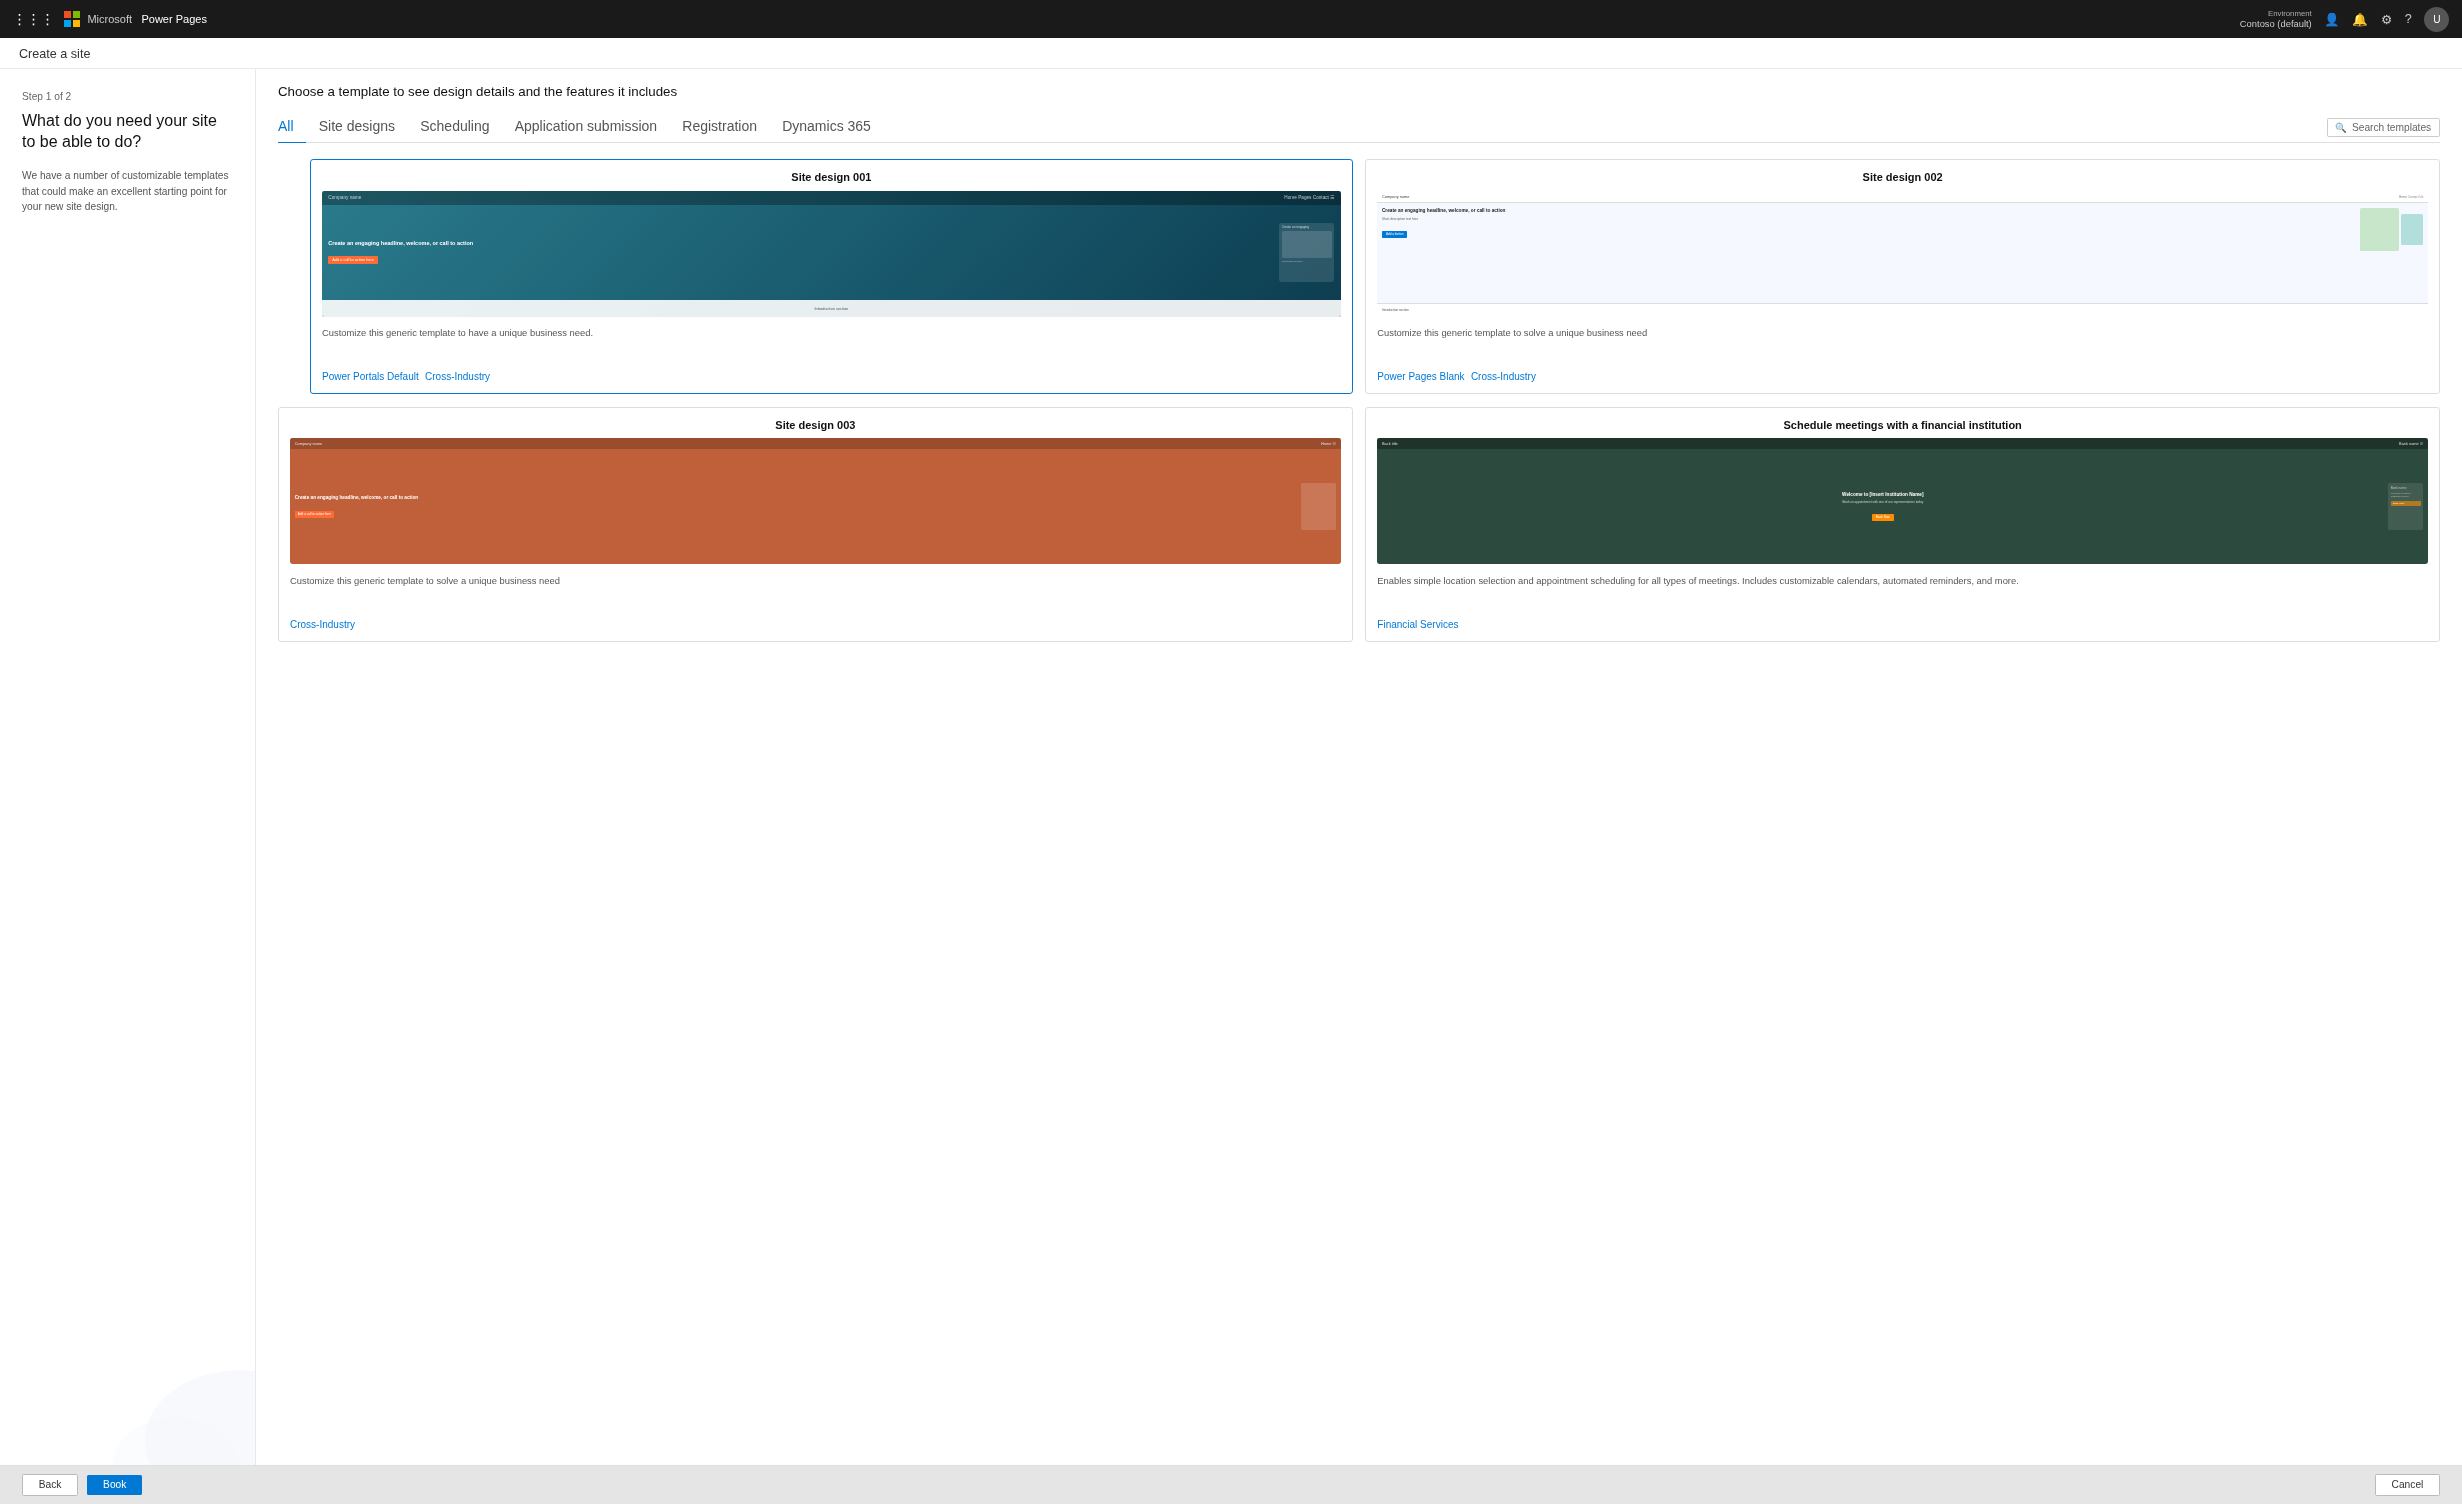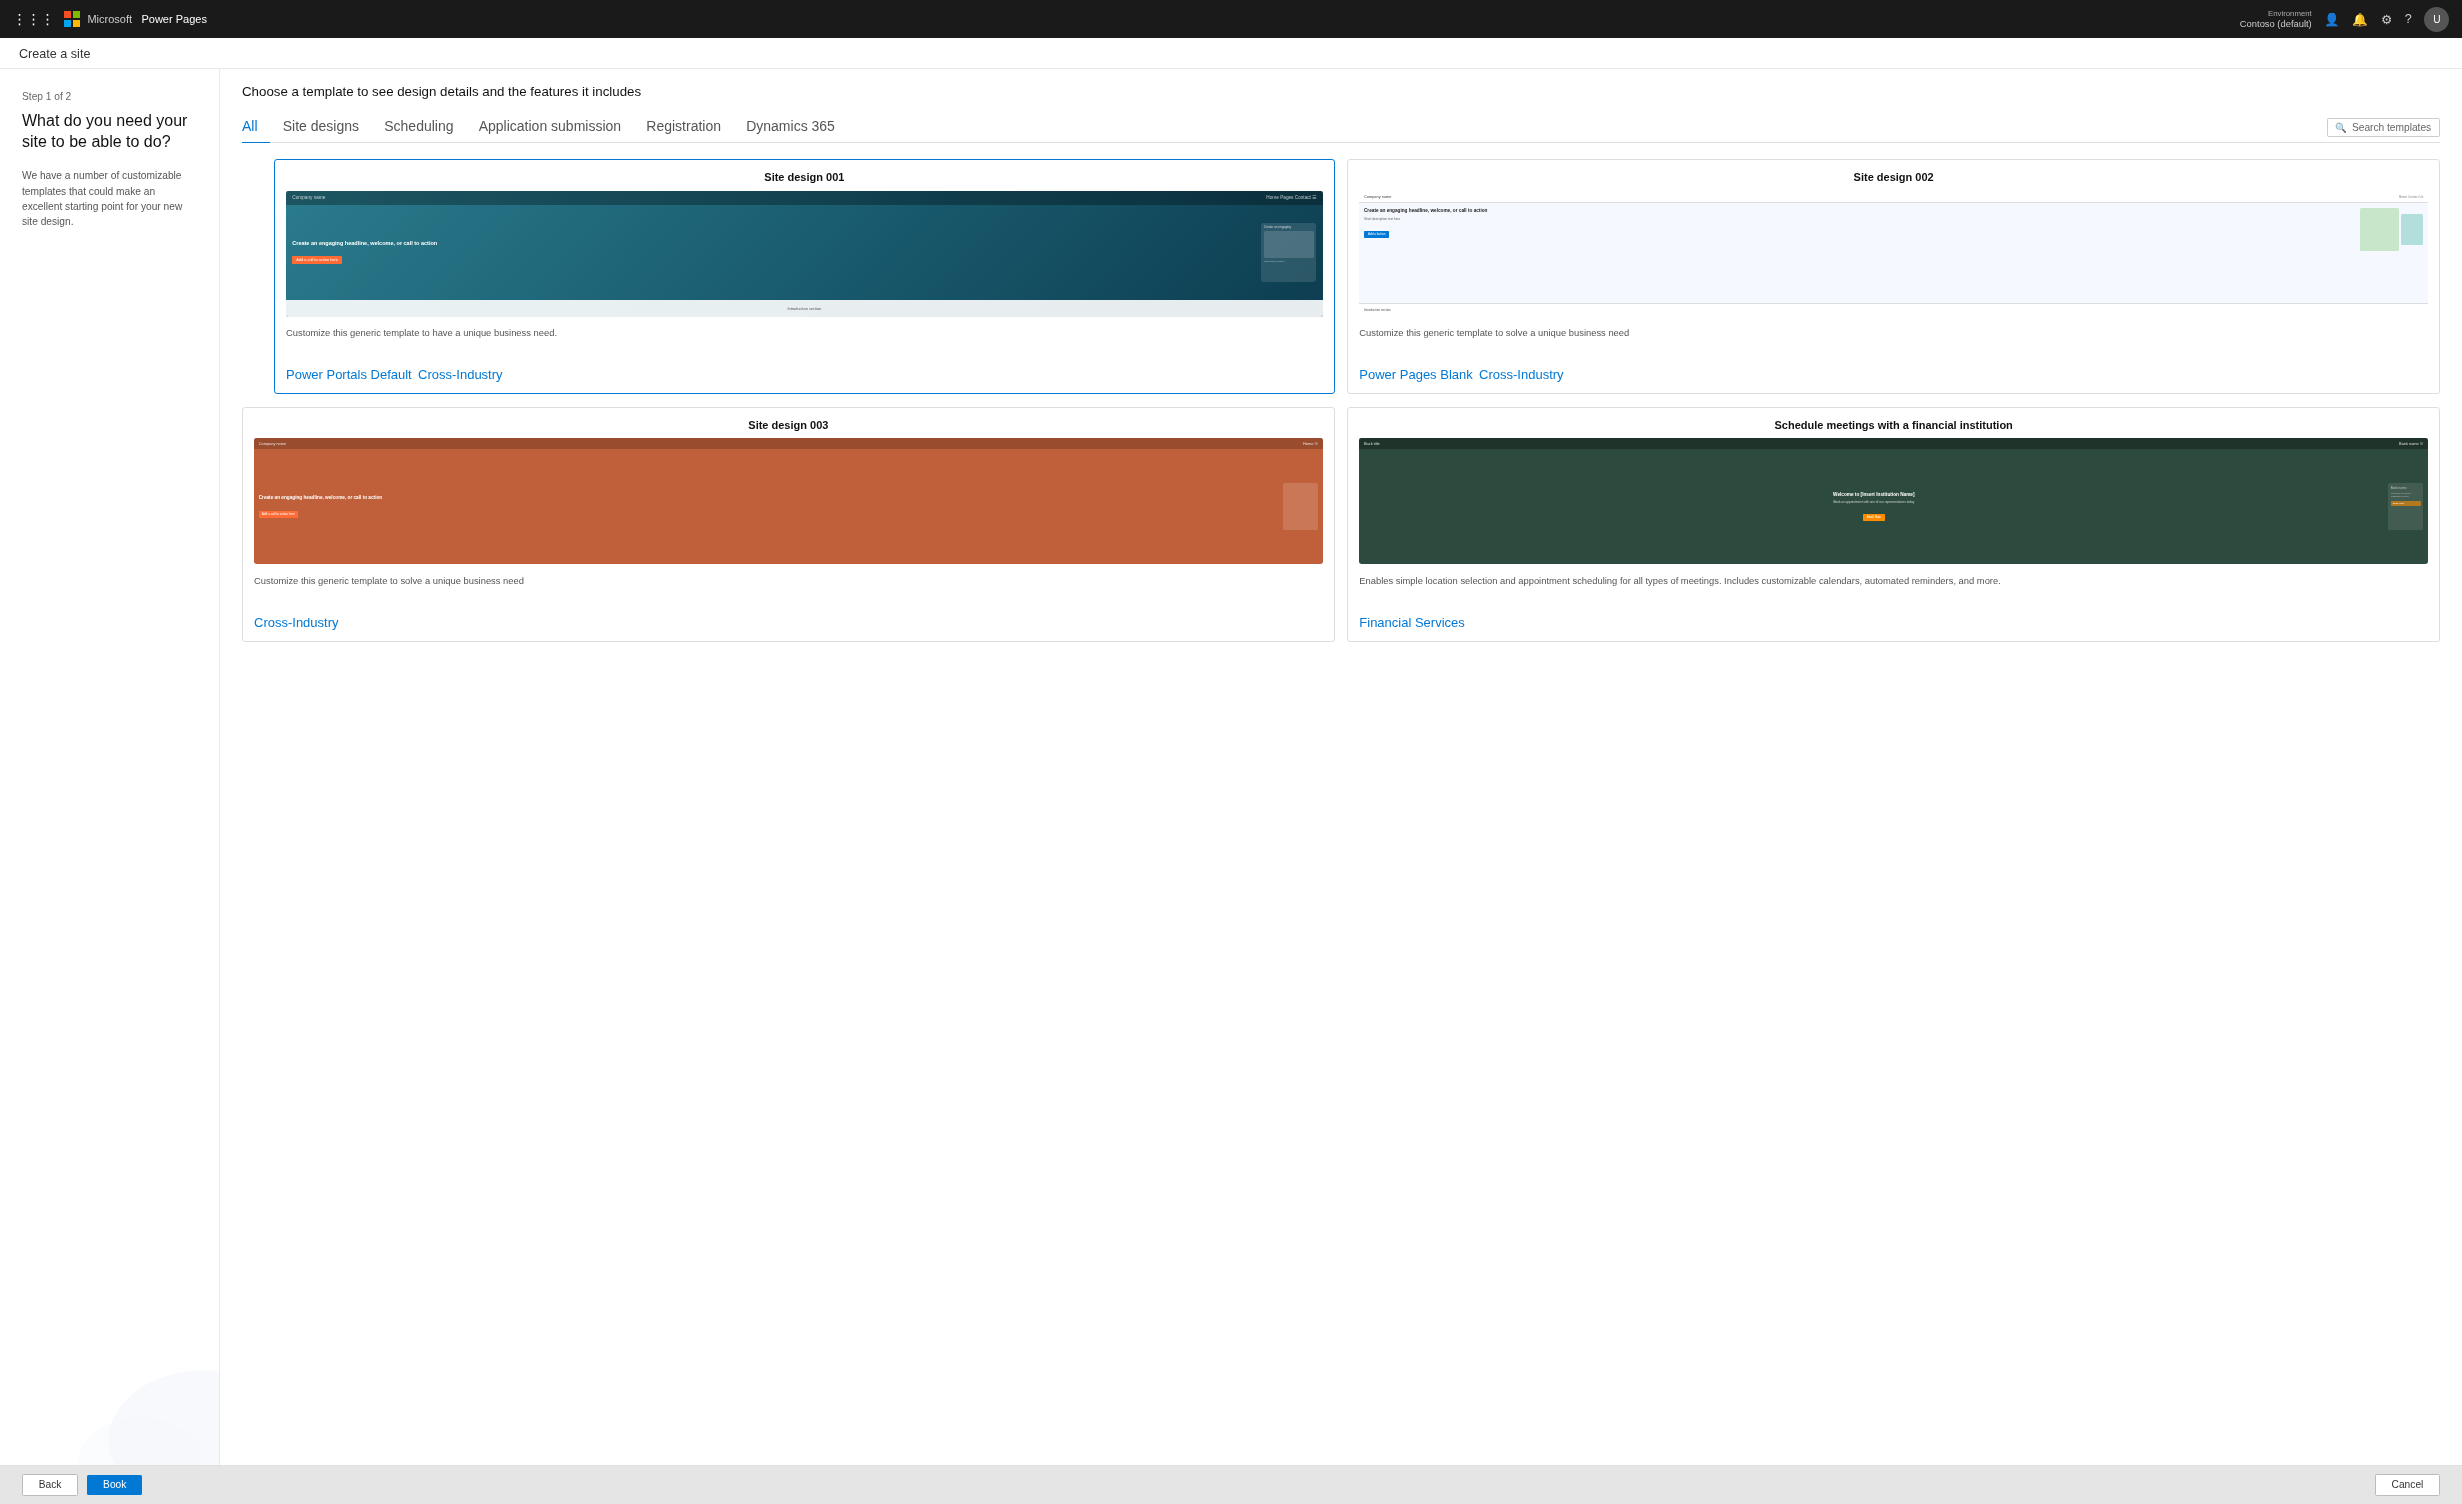--- a/index.html
+++ b/index.html
@@ -44,21 +44,21 @@
 
     
     .main-layout {
       display: flex;
       flex: 1;
       overflow: hidden;
     }
 
     
     .sidebar {
-      width: 220px;
+      width: 256px;
       padding: 22px 22px 15.7px;
       border-right: 0.8px solid #e8e8e8;
       flex-shrink: 0;
       background: #fff;
       position: relative;
       overflow: hidden;
     }
     .sidebar-step { font-size: 10.2px; color: #666; margin-bottom: 9.4px; }
     .sidebar-title { font-size: 16px; font-weight: 400; color: #111; line-height: 1.3; margin-bottom: 15.7px; }
     .sidebar-desc { font-size: 10.2px; color: #555; line-height: 1.5; }
@@ -215,21 +215,21 @@
       line-height: 1.5;
       flex: 1;
     }
     .template-card-tags {
       display: flex;
       gap: 6.3px;
       padding: 7.8px 11px 11px;
       flex-wrap: wrap;
     }
     .tag {
-      font-size: 13px;
+      font-size: 10px;
       color: #0078d4;
       cursor: pointer;
     }
 
     
     .bottom-bar {
       display: flex;
       align-items: center;
       padding: 8px 22px;
       border-top: 0.8px solid #e0e0e0;

